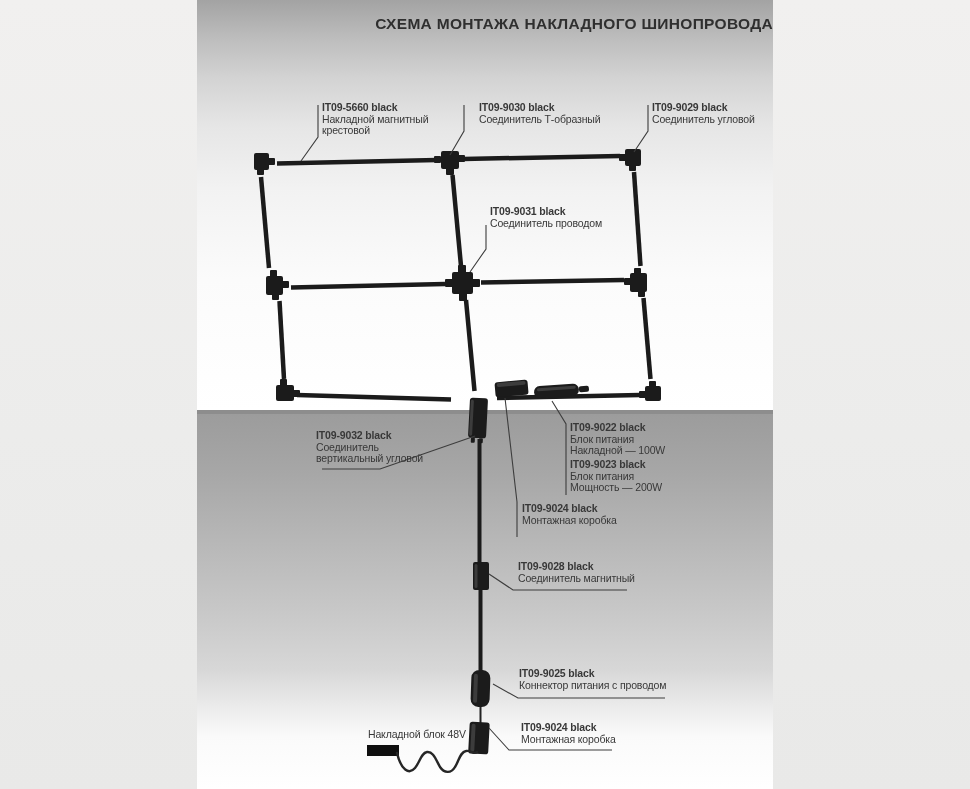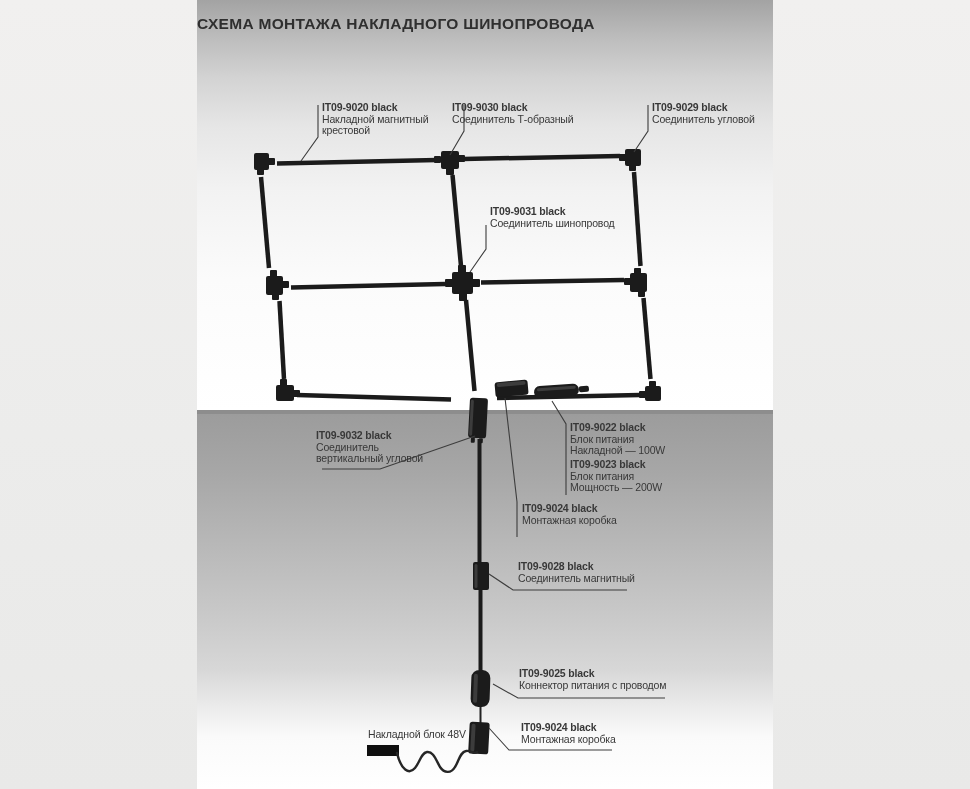--- a/index.html
+++ b/index.html
@@ -16,21 +16,21 @@
     position:absolute;left:0;top:0;width:576px;height:410px;
     background:linear-gradient(180deg,#a3a3a3 0%,#bcbcbc 9%,#d3d3d3 19%,#e6e6e6 31%,#f2f2f2 46%,#fbfbfb 68%,#ffffff 100%);
   }
   .wall-edge{position:absolute;left:0;top:410px;width:576px;height:4px;background:#8d8d8d;}
   .wall{
     position:absolute;left:0;top:414px;width:576px;height:375px;
     background:linear-gradient(180deg,#9c9c9c 0%,#a7a7a7 16%,#b9b9b9 36%,#cacaca 55%,#d7d7d7 68%,#ebebeb 78%,#fafafa 86%,#ffffff 100%);
   }
   .title{
     position:absolute;left:197px;top:14px;width:576px;
-    text-align:left;font-weight:bold;font-size:15.5px;line-height:20px;
+    text-align:right;font-weight:bold;font-size:15.5px;line-height:20px;
     color:#2f2f2f;letter-spacing:.3px;
   }
   svg.overlay{position:absolute;left:0;top:0;}
   .lbl{
     position:absolute;white-space:nowrap;color:#383838;
     font-size:10.5px;line-height:11.5px;letter-spacing:-0.15px;
   }
   .lbl .part{font-weight:bold;}
   .rail{stroke:#1b1b1b;stroke-width:4.5;}
   .wtrack{stroke:#1b1b1b;stroke-width:4;}
@@ -178,38 +178,38 @@
     <polyline class="leader" points="322,469 380,469 475,436"></polyline>
     <polyline class="leader" points="552,401 566,424 566,495"></polyline>
     <polyline class="leader" points="505,398 517,502 517,537"></polyline>
     <polyline class="leader" points="489,574 513,590 627,590"></polyline>
     <polyline class="leader" points="493,684 518,698 665,698"></polyline>
     <polyline class="leader" points="489,728 509,750 612,750"></polyline>
   </g>
 </svg>
 
 <div class="lbl" style="left:322px;top:102px">
-  <div class="part">IT09-9020 black</div>
+  <div class="part">IT09-5660 black</div>
   <div class="desc">Накладной магнитный</div>
   <div class="desc">крестовой</div>
 </div>
 
-<div class="lbl" style="left:452px;top:102px">
+<div class="lbl" style="left:479px;top:102px">
   <div class="part">IT09-9030 black</div>
   <div class="desc">Соединитель Т-образный</div>
 </div>
 
 <div class="lbl" style="left:652px;top:102px">
   <div class="part">IT09-9029 black</div>
   <div class="desc">Соединитель угловой</div>
 </div>
 
 <div class="lbl" style="left:490px;top:206px">
   <div class="part">IT09-9031 black</div>
-  <div class="desc">Соединитель шинопровод</div>
+  <div class="desc">Соединитель проводом</div>
 </div>
 
 <div class="lbl" style="left:316px;top:430px">
   <div class="part">IT09-9032 black</div>
   <div class="desc">Соединитель</div>
   <div class="desc">вертикальный угловой</div>
 </div>
 
 <div class="lbl" style="left:570px;top:422px">
   <div class="part">IT09-9022 black</div>

